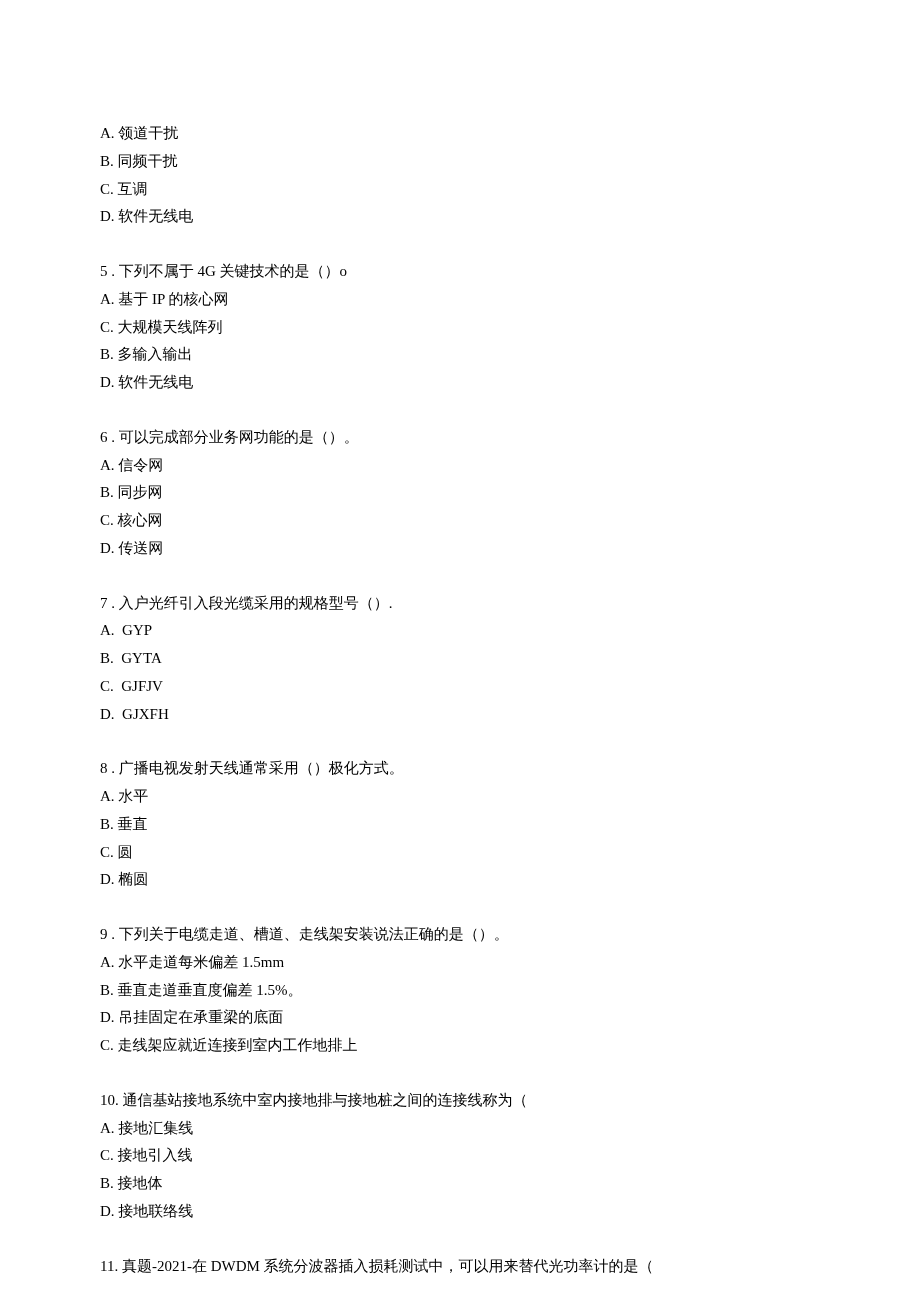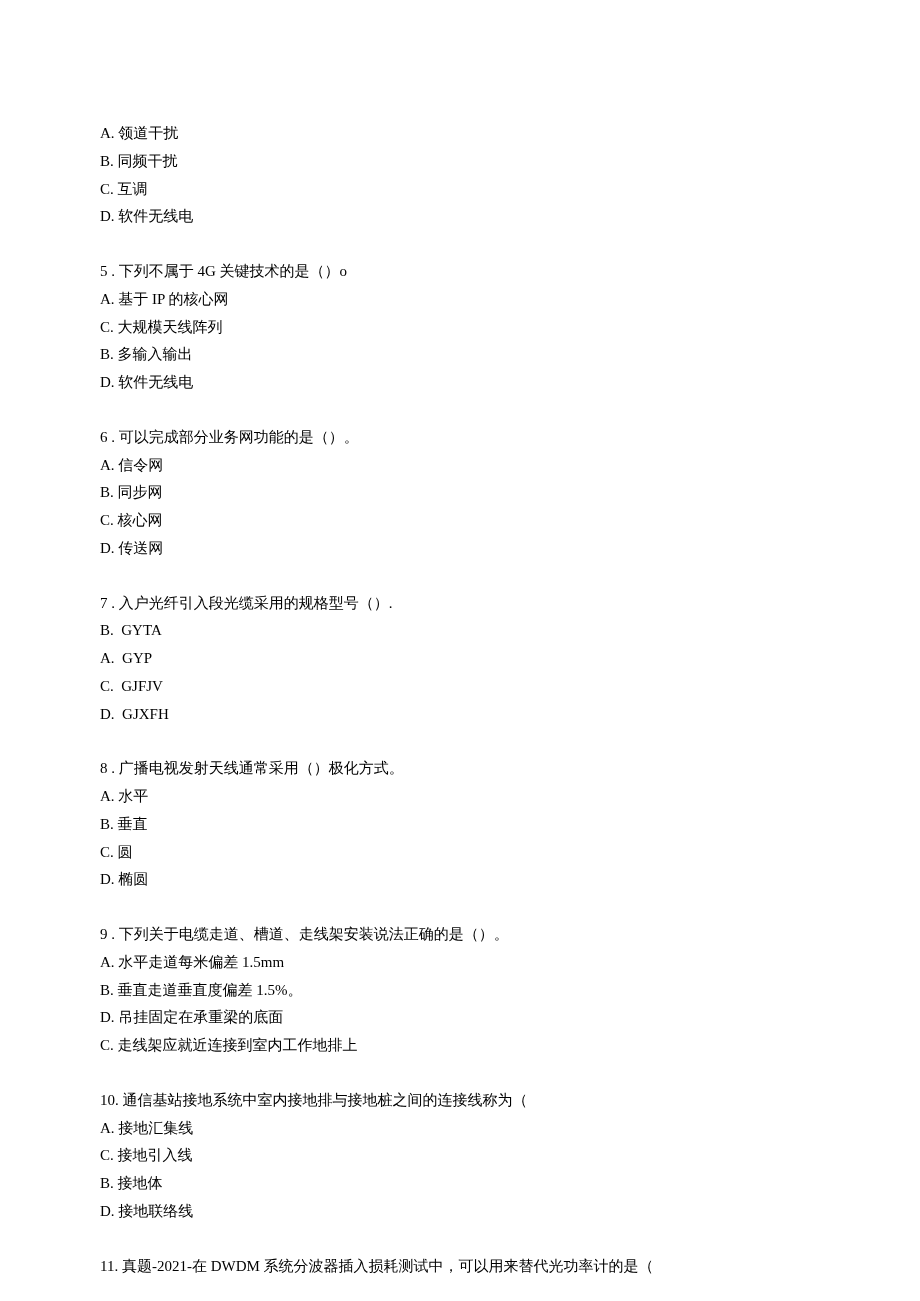--- a/index.html
+++ b/index.html
@@ -59,22 +59,22 @@
   <div class="block">
     <div class="question">6 . 可以完成部分业务网功能的是（）。</div>
     <div class="option">A. 信令网</div>
     <div class="option">B. 同步网</div>
     <div class="option">C. 核心网</div>
     <div class="option">D. 传送网</div>
   </div>
 
   <div class="block">
     <div class="question">7 . 入户光纤引入段光缆采用的规格型号（）.</div>
+    <div class="option opt-line">A.  GYP</div>
     <div class="option opt-line">B.  GYTA</div>
-    <div class="option opt-line">A.  GYP</div>
     <div class="option opt-line">C.  GJFJV</div>
     <div class="option opt-line">D.  GJXFH</div>
   </div>
 
   <div class="block">
     <div class="question">8 . 广播电视发射天线通常采用（）极化方式。</div>
     <div class="option">A. 水平</div>
     <div class="option">B. 垂直</div>
     <div class="option">C. 圆</div>
     <div class="option">D. 椭圆</div>

